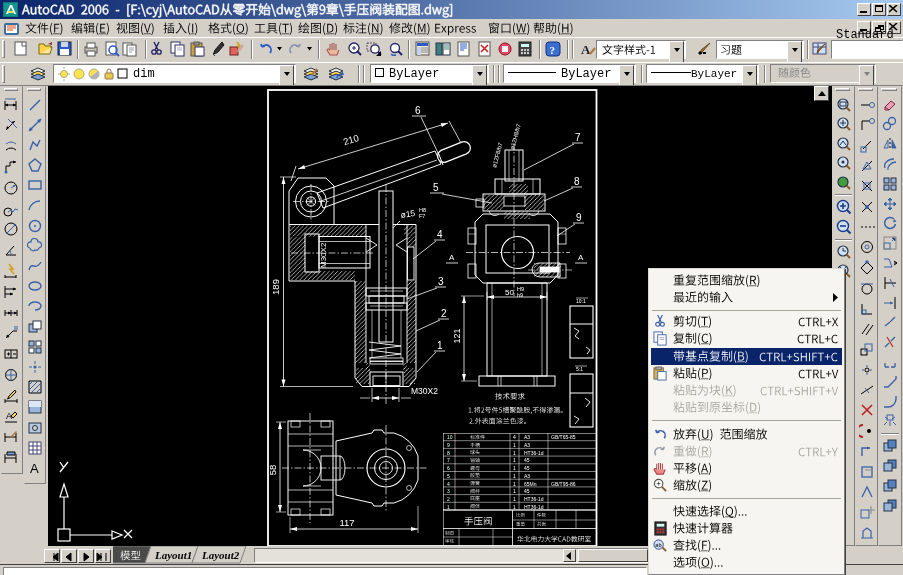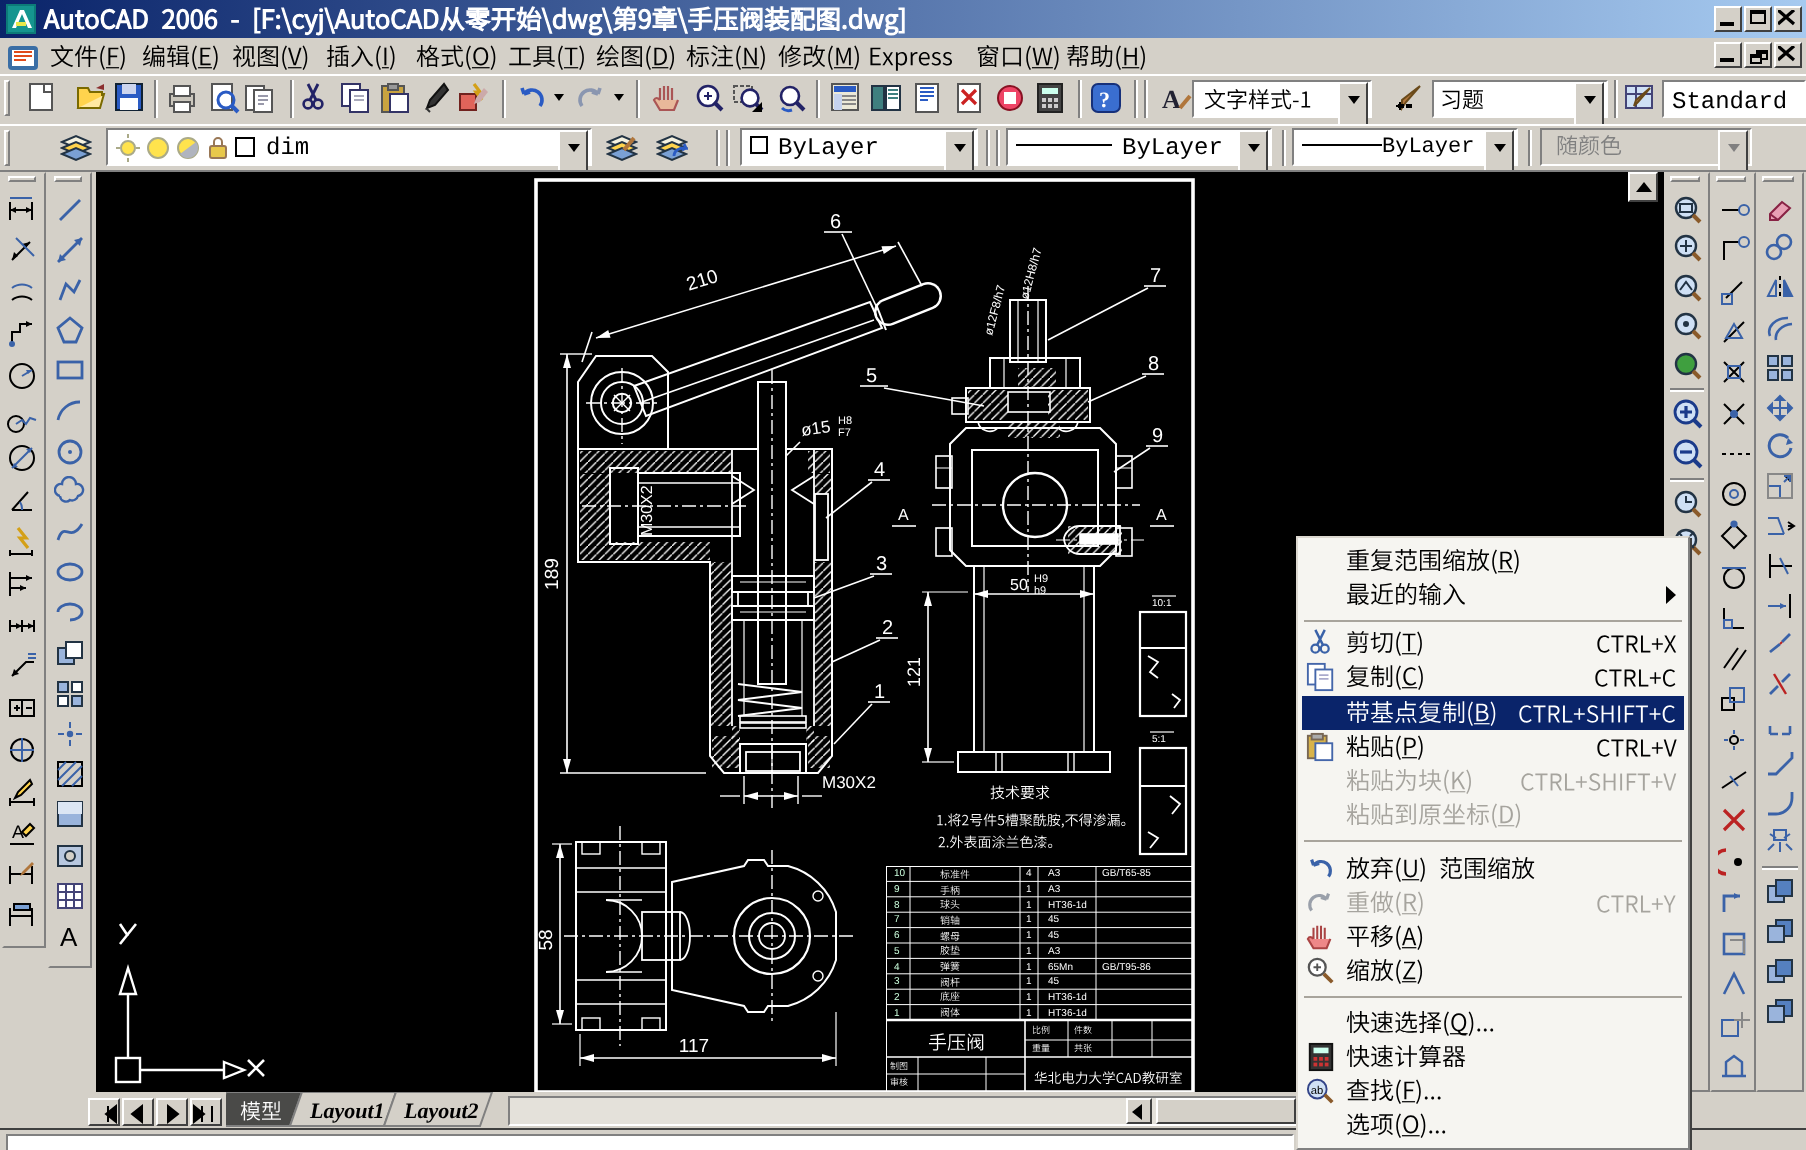--- a/index.html
+++ b/index.html
@@ -622,21 +622,21 @@
 <svg class="abs" style="left:791px;top:47px" width="8" height="6">
     <path d="M1 1 h6 l-3 4 z" fill="#000"></path>
   </svg>
 <div class="sep" style="left:807px;top:40px;height:19px"></div>
 <svg class="ticon" style="left:812px;top:41px;width:16px;height:16px" viewBox="0 0 16 16">
     <rect x="1" y="2" width="13" height="11" fill="#cfe0f5" stroke="#447"></rect>
     <path d="M1 6 h13 M6 2 v11" stroke="#447"></path>
     <path d="M13 3 L7 10 l-2 2 l1 -3 z" fill="#b0763c" stroke="#6a4a1a"></path>
   </svg>
 <div class="combo" style="left:831px;top:40px;width:72px;height:19px"></div>
-<div class="abs" style="left:836px;top:44px;font:12px 'Liberation Mono',monospace">Standard</div>
+<div class="abs" style="left:836px;top:28px;font:12px 'Liberation Mono',monospace">Standard</div>
 <div class="abs" style="left:0;top:62px;width:903px;height:23px;background:#d4d0c8;border-top:1px solid #fff"></div>
 <div class="grip" style="left:2px;top:65px;height:18px"></div>
 <svg class="ticon" style="left:30px;top:66px;width:16px;height:16px" viewBox="0 0 16 16">
     <g stroke="#234">
       <path d="M1 5 l7 -3 l7 3 l-7 3 z" fill="#f5f2e0"></path>
       <path d="M1 8 l7 -3 l7 3 l-7 3 z" fill="#ffd34d"></path>
       <path d="M1 11 l7 -3 l7 3 l-7 3 z" fill="#7aa0d4"></path>
     </g>
   </svg>
 <div class="combo" style="left:53px;top:64px;width:243px;height:19px"></div>

